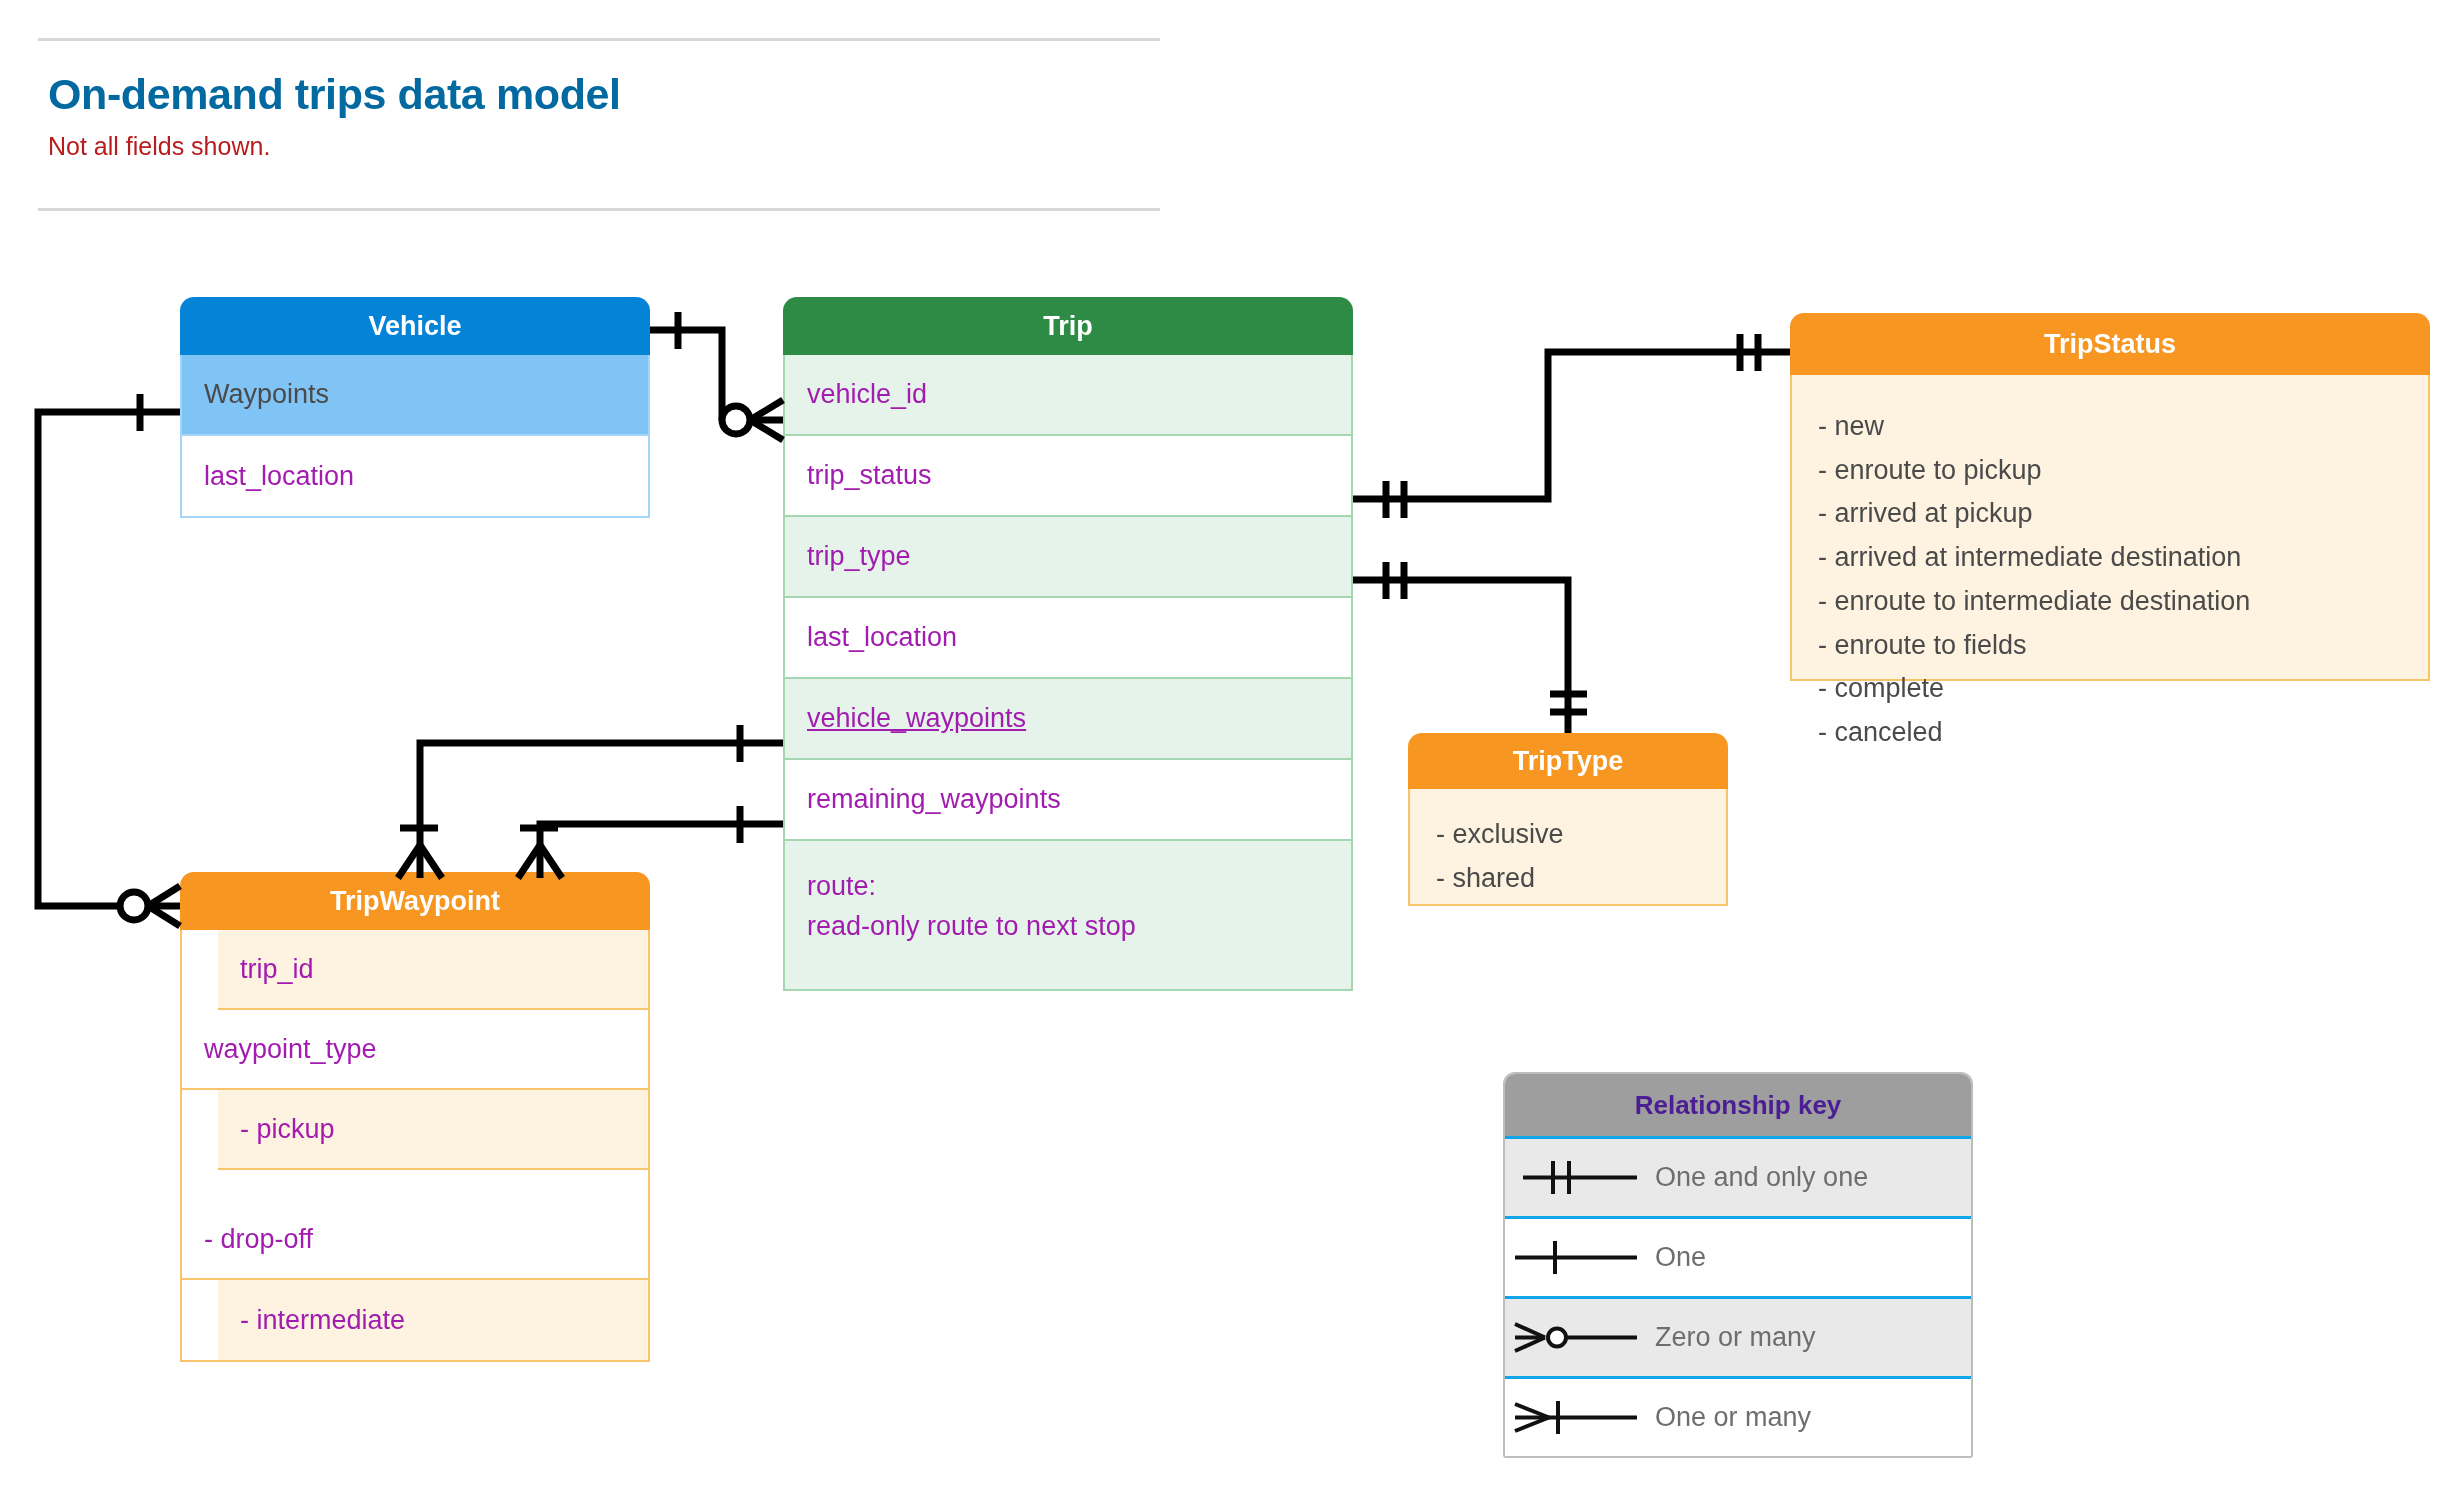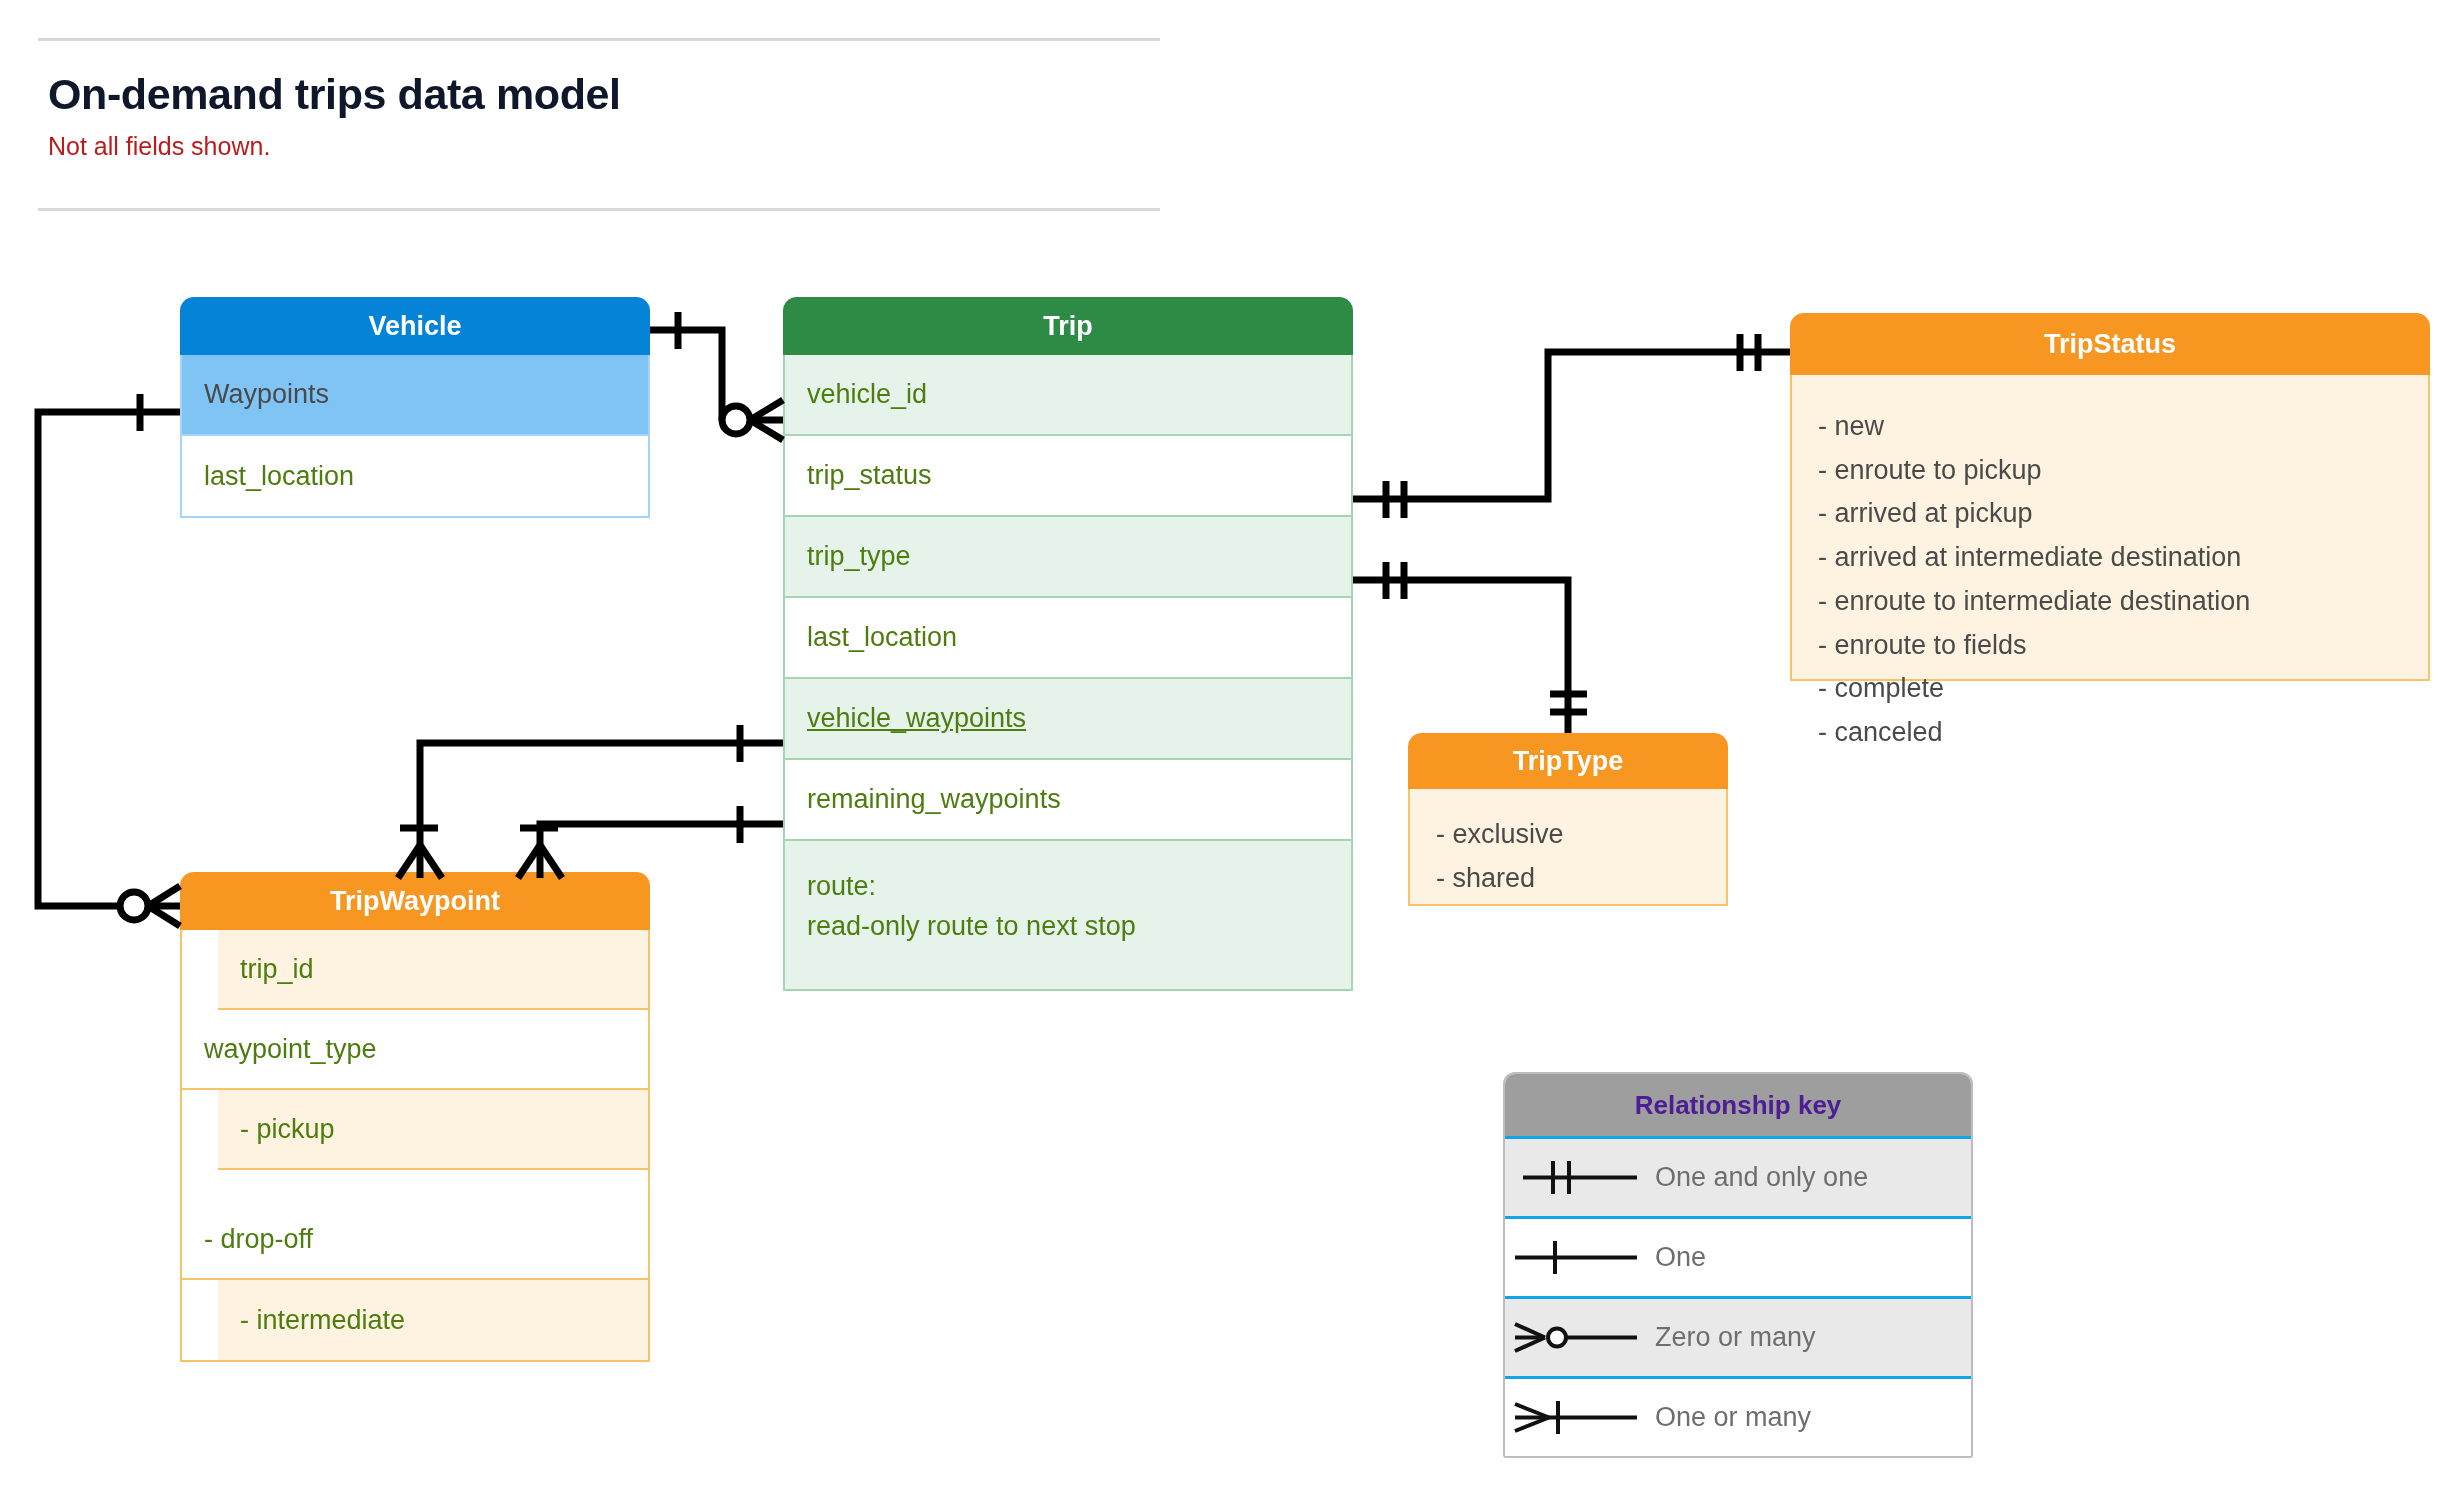--- a/index.html
+++ b/index.html
@@ -30,21 +30,21 @@
     position: absolute;
     left: 38px; top: 208px;
     width: 1122px; height: 3px;
     background: #d8d8d8;
   }
   #page-title {
     position: absolute;
     left: 48px; top: 70px;
     font-size: 43px;
     font-weight: bold;
-    color: #0f172a;
+    color: #0369a1;
     letter-spacing: -0.4px;
     white-space: nowrap;
   }
   #page-subtitle {
     position: absolute;
     left: 48px; top: 132px;
     font-size: 25px;
     color: #b91c1c;
     white-space: nowrap;
   }
@@ -67,21 +67,21 @@
     overflow: hidden;
   }
   .entity-body {
     box-sizing: border-box;
     border-style: solid;
     border-width: 0 2px 2px 2px;
   }
   .field {
     box-sizing: border-box;
     font-size: 27px;
-    color: #4d7c0f;
+    color: #a21caf;
     padding-left: 22px;
     display: flex;
     align-items: center;
     border-bottom-style: solid;
     border-bottom-width: 2px;
   }
   .field:last-child { border-bottom: none; }
   .field.multiline {
     display: block;
     padding-top: 26px;

